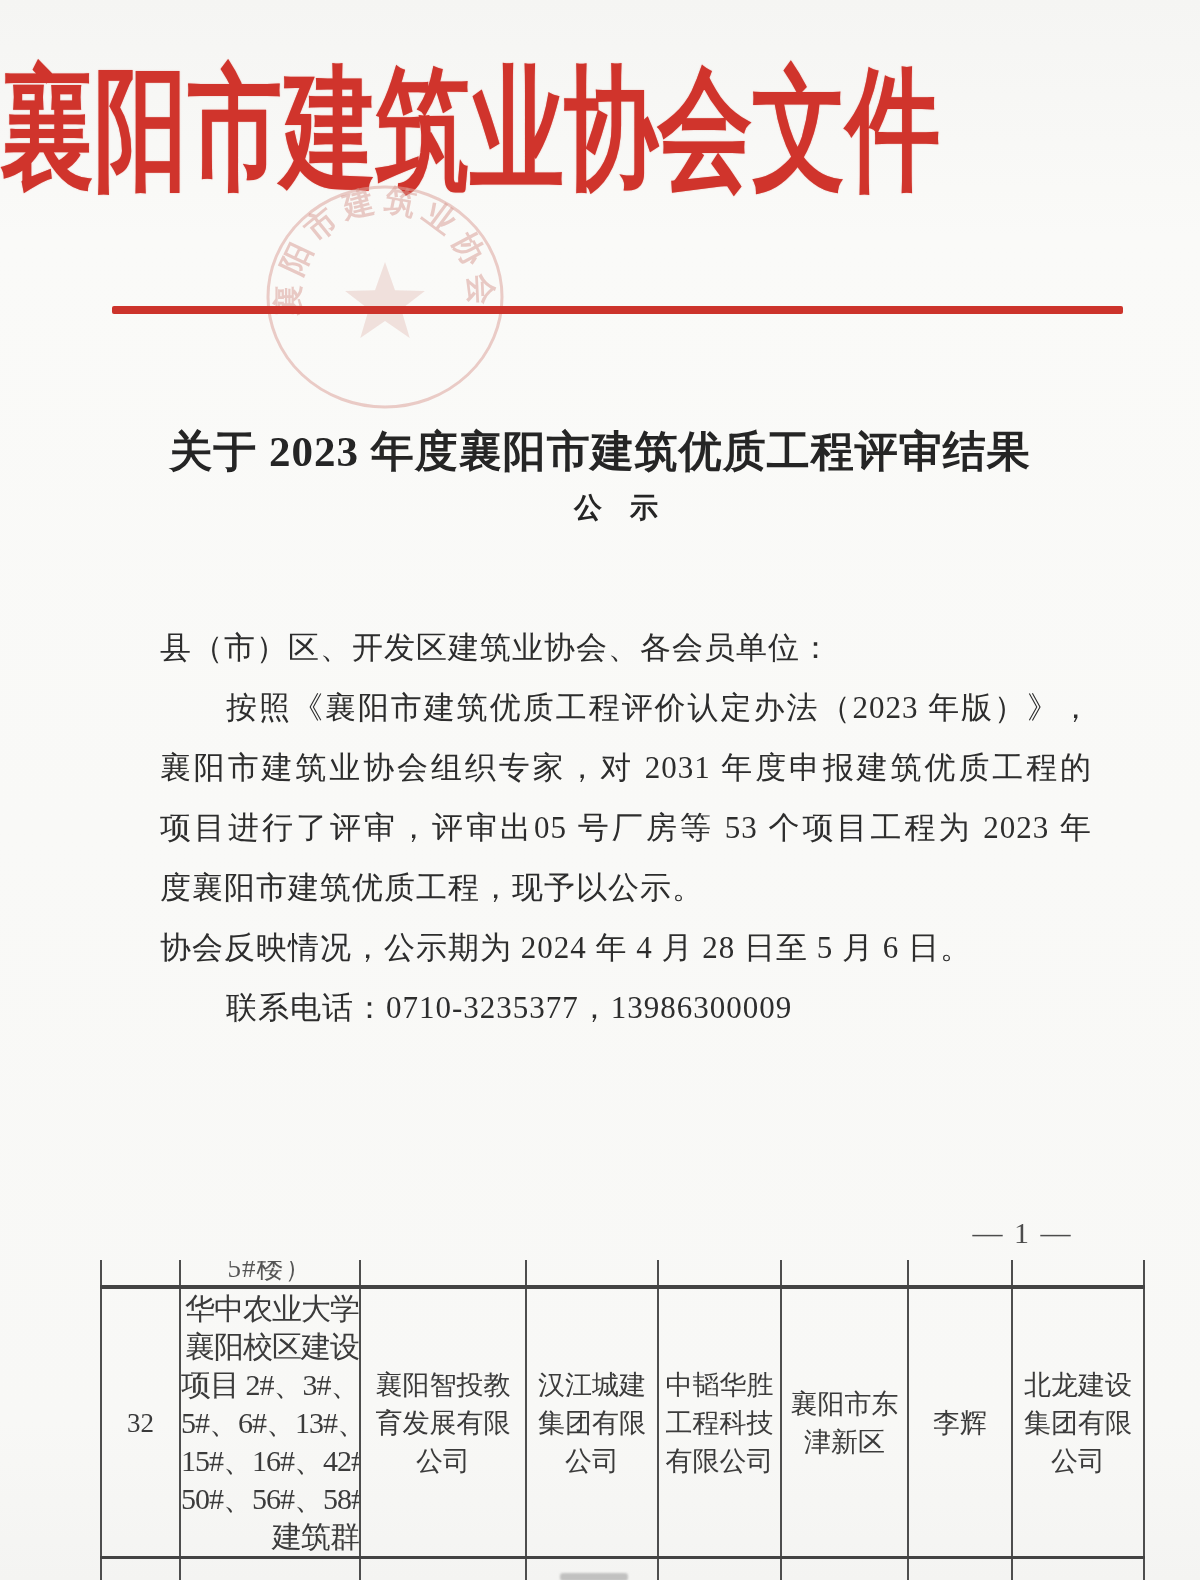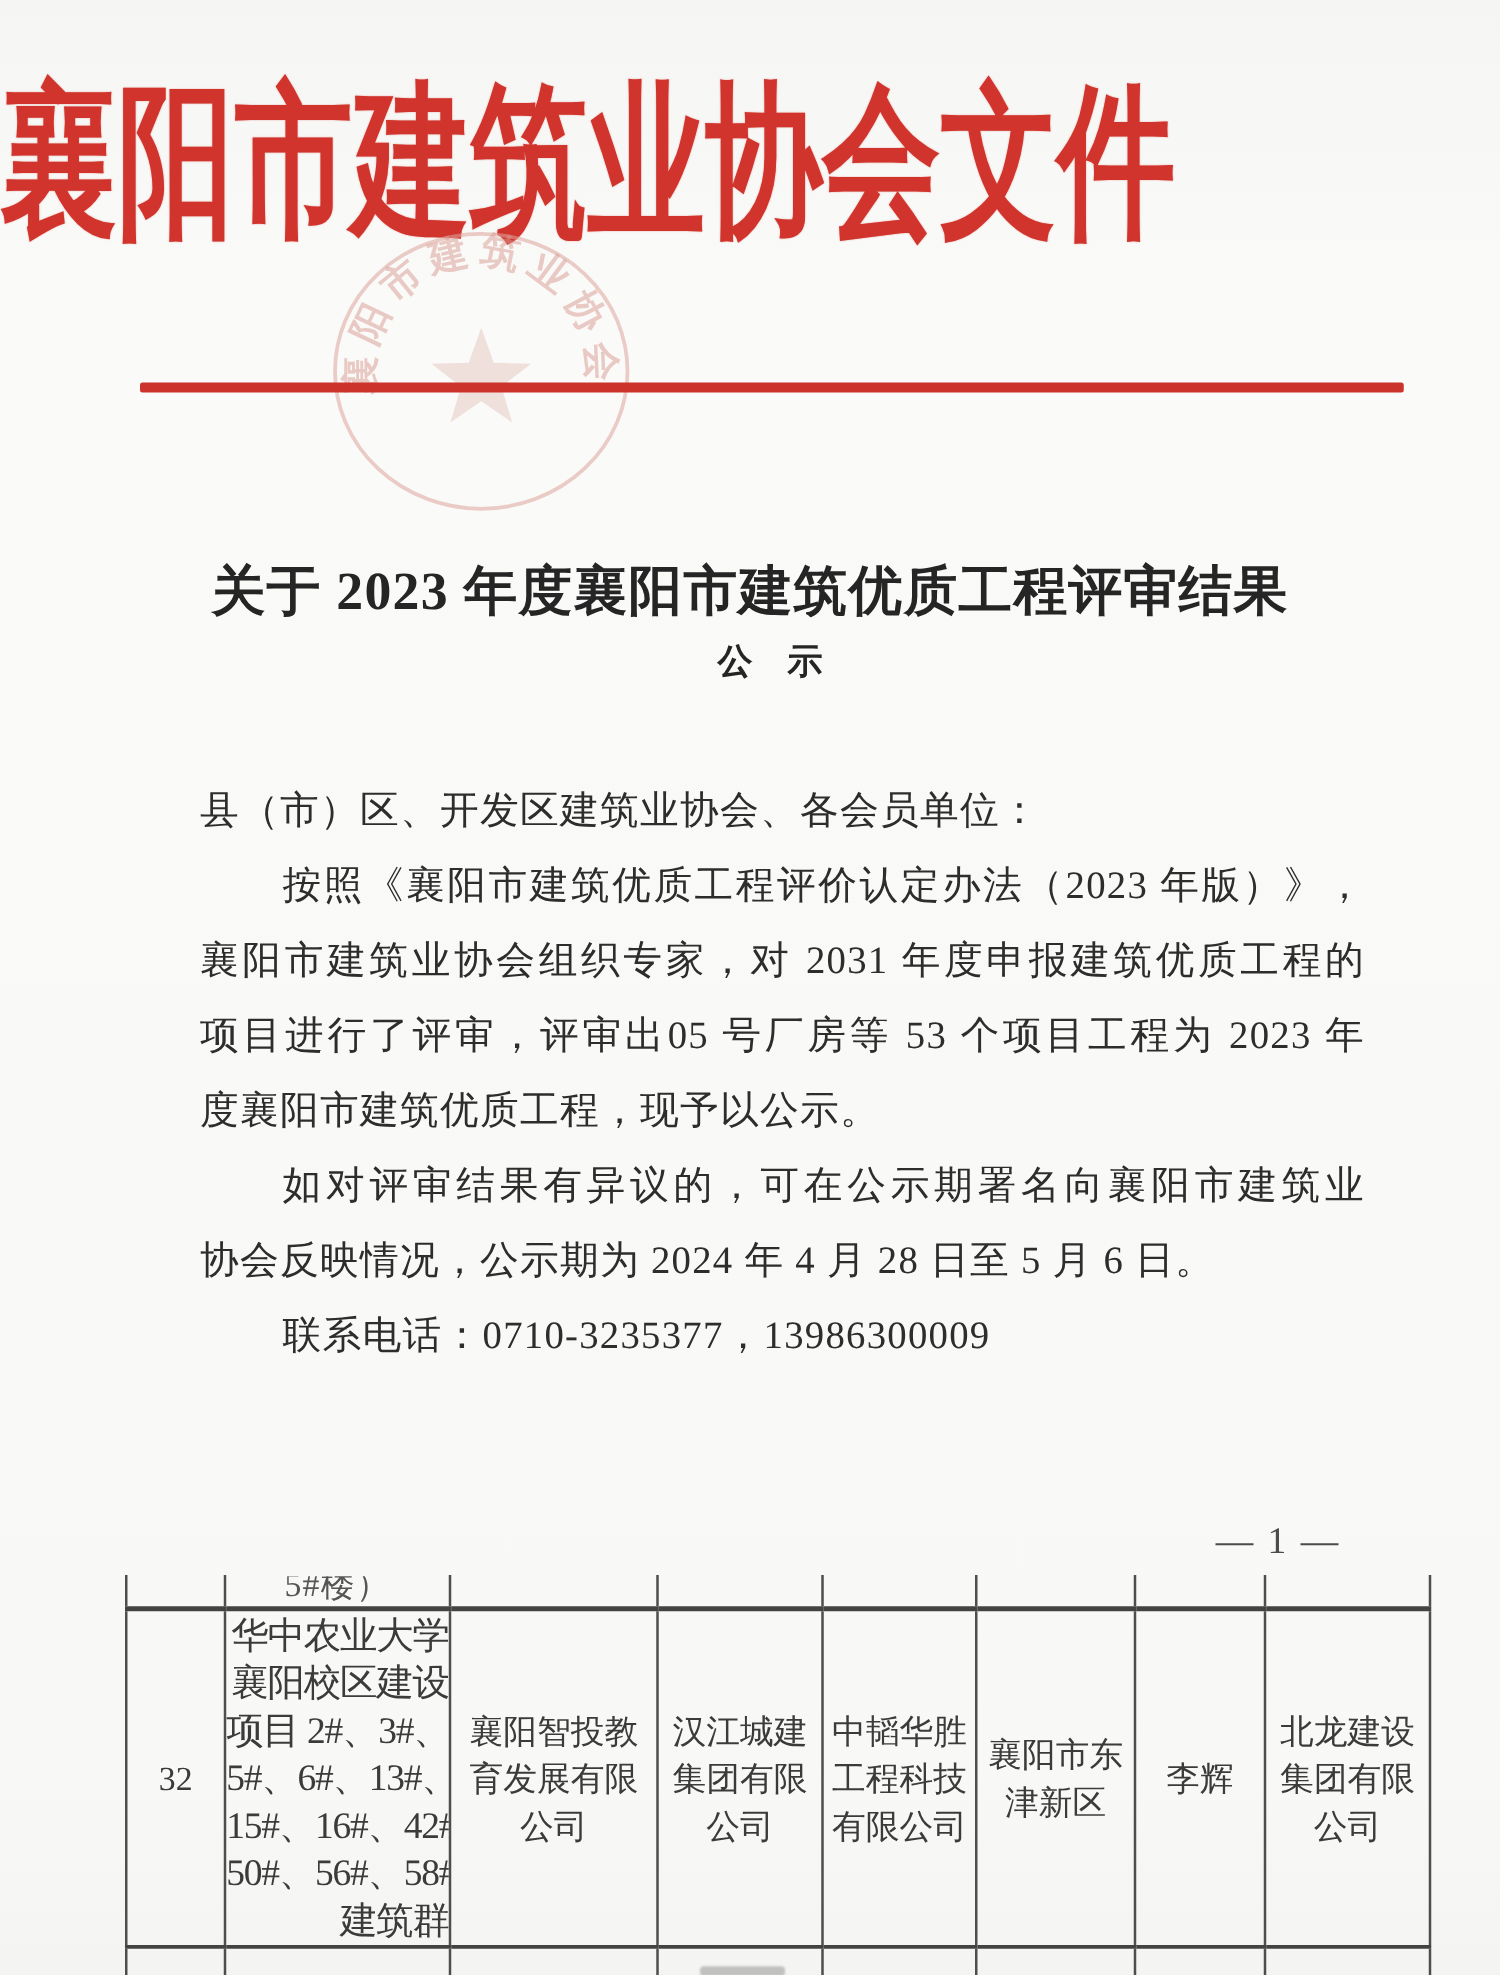--- a/index.html
+++ b/index.html
@@ -24,21 +24,21 @@
   }
   
   .stamp { position:absolute; left:263px; top:184px; width:244px; height:230px; }
   
   .red-line {
     position:absolute; left:112px; top:306px; width:1011px; height:8px;
     background:#cc332b; border-radius:2px;
   }
   
   .doc-title {
-    position:absolute; top:448px; left:0; width:100%;
+    position:absolute; top:426px; left:0; width:100%;
     text-align:center; font-weight:bold; color:#252525;
   }
   .doc-title .t1 { font-size:43px; line-height:52px; letter-spacing:1px; }
   .doc-title .t2 { font-size:28px; line-height:52px; margin-top:4px;margin-left:32px; }
   
   .body-text {
     position:absolute; left:160px; top:618px; width:932px;
     font-size:31px; letter-spacing:1px; color:#2d2d2d;
   }
   .line { height:60px; line-height:60px; white-space:nowrap; }
@@ -93,21 +93,20 @@
     <div class="t1">关于 2023 年度襄阳市建筑优质工程评审结果</div>
     <div class="t2">公　示</div>
   </div>
 
   <div class="body-text">
     <div class="line">县（市）区、开发区建筑业协会、各会员单位：</div>
     <div class="line just indent">按照《襄阳市建筑优质工程评价认定办法（2023 年版）》，</div>
     <div class="line just">襄阳市建筑业协会组织专家，对 2031 年度申报建筑优质工程的</div>
     <div class="line just">项目进行了评审，评审出05 号厂房等 53 个项目工程为 2023 年</div>
     <div class="line">度襄阳市建筑优质工程，现予以公示。</div>
-    <div class="line just indent">如对评审结果有异议的，可在公示期署名向襄阳市建筑业</div>
     <div class="line">协会反映情况，公示期为 2024 年 4 月 28 日至 5 月 6 日。</div>
     <div class="line indent">联系电话：0710-3235377，13986300009</div>
   </div>
 
   <div class="page-number">— 1 —</div>
 
   <table class="award">
     <colgroup>
       <col style="width:79px">
         <col style="width:180px">

